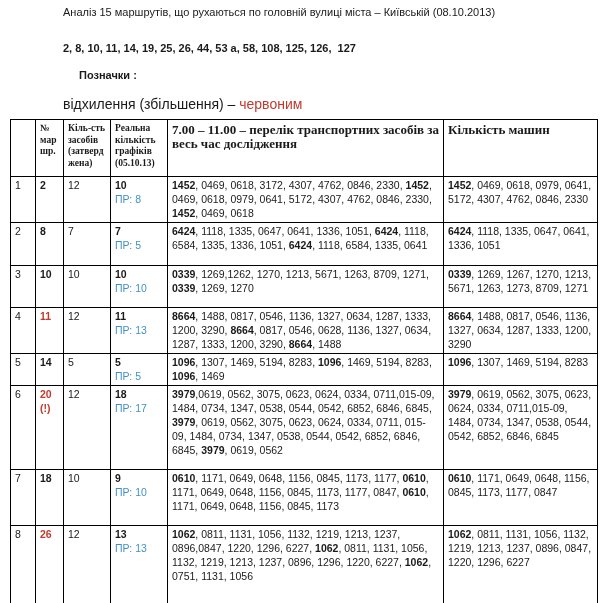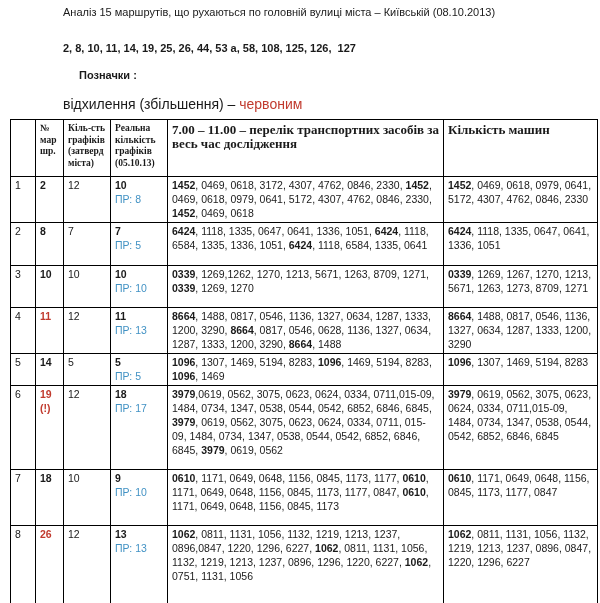--- a/index.html
+++ b/index.html
@@ -66,21 +66,21 @@
         <col style="width:28px">
         <col style="width:47px">
       <col style="width:57px">
         <col style="width:276px">
         <col style="width:154px">
     </colgroup>
     <thead>
       <tr>
         <th></th>
         <th>№ мар шр.</th>
-        <th>Кіль-сть графіків (затверд міста)</th>
+        <th>Кіль-сть засобів (затверд жена)</th>
         <th>Реальна кількість графіків (05.10.13)</th>
         <th class="big">7.00 – 11.00 – перелік транспортних засобів за весь час дослідження</th>
         <th class="big">Кількість машин</th>
       </tr>
     </thead>
     <tbody id="table-body">
   <tr>
     <td>1</td>
     <td class="route-cell">2</td>
     <td>12</td>
@@ -135,21 +135,21 @@
     <td>
       <div class="real-value">5</div>
       <div class="pr-value">ПР: 5</div>
     </td>
     <td><b>1096</b>, 1307, 1469, 5194, 8283, <b>1096</b>, 1469, 5194, 8283, <b>1096</b>, 1469</td>
     <td><b>1096</b>, 1307, 1469, 5194, 8283</td>
   </tr>
 
   <tr>
     <td>6</td>
-    <td class="route-cell red">19 (!)</td>
+    <td class="route-cell red">20 (!)</td>
     <td>12</td>
     <td>
       <div class="real-value">18</div>
       <div class="pr-value">ПР: 17</div>
     </td>
     <td><b>3979</b>,0619, 0562, 3075, 0623, 0624, 0334, 0711,015-09, 1484, 0734, 1347, 0538, 0544, 0542, 6852, 6846, 6845, <b>3979</b>, 0619, 0562, 3075, 0623, 0624, 0334, 0711, 015-09, 1484, 0734, 1347, 0538, 0544, 0542, 6852, 6846, 6845, <b>3979</b>, 0619, 0562</td>
     <td><b>3979</b>, 0619, 0562, 3075, 0623, 0624, 0334, 0711,015-09, 1484, 0734, 1347, 0538, 0544, 0542, 6852, 6846, 6845</td>
   </tr>
 
   <tr>

